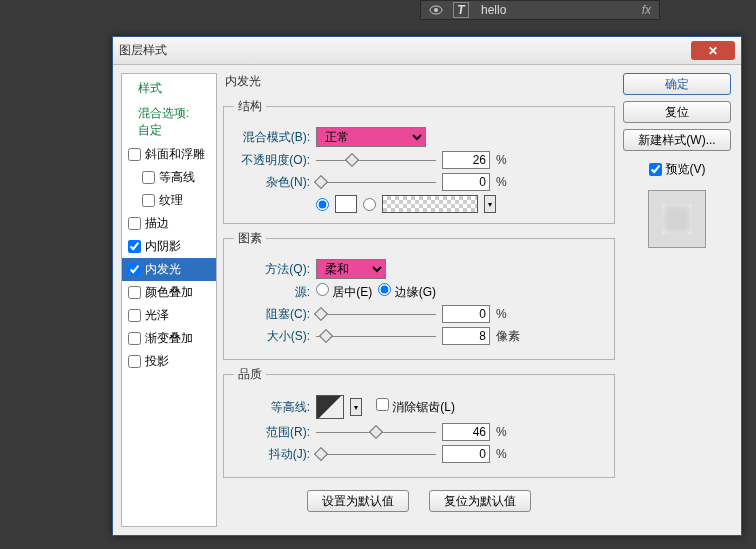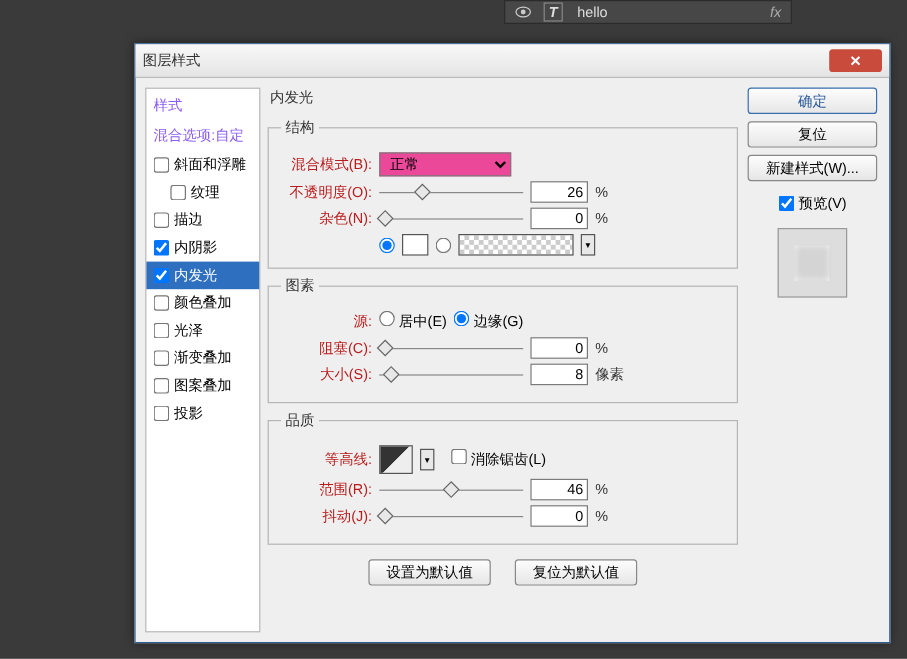--- a/index.html
+++ b/index.html
@@ -7,30 +7,30 @@
 .layers-panel{position:absolute;top:0;left:420px;width:240px;height:20px;background:#474747;display:flex;align-items:center;padding:0 8px;color:#ddd;border:1px solid #2a2a2a}
 .layers-panel .eye{width:14px;height:14px;margin-right:10px;display:flex;align-items:center;justify-content:center}
 .layers-panel .t-icon{width:16px;height:16px;background:#474747;border:1px solid #888;display:flex;align-items:center;justify-content:center;margin-right:12px;font-weight:bold;font-style:italic}
 .layers-panel .fx{margin-left:auto;font-style:italic;color:#aaa}
 .dialog{position:absolute;top:36px;left:112px;width:630px;height:500px;background:#efefef;border:1px solid #2d5a8e;box-shadow:0 0 8px rgba(0,0,0,.5)}
 .titlebar{height:28px;background:linear-gradient(#f8f8f8,#e4e4e4);display:flex;align-items:center;padding:0 6px;border-bottom:1px solid #bbb}
 .titlebar-text{color:#333}
 .titlebar .close{margin-left:auto;width:44px;height:19px;background:#c94b3c;border-radius:3px;color:#fff;display:flex;align-items:center;justify-content:center;font-weight:bold}
 .body{display:flex;height:calc(100% - 28px);padding:8px;gap:6px}
 .sidebar{width:96px;border:1px solid #b5b5b5;background:#fff;padding:2px 0}
-.side-head{padding:4px 6px;color:#8b5cf6}
+.side-head{padding:4px 16px;color:#15803d}
 .side-item{display:flex;align-items:center;padding:3px 6px;gap:4px;cursor:default}
 .side-item.selected{background:#2f6fbf;color:#fff}
 .side-item input{margin:0}
 .side-sub{padding-left:20px}
 .main{flex:1;display:flex;flex-direction:column;gap:6px}
 fieldset{border:1px solid #b5b5b5;padding:8px 10px 10px;margin:0}
 legend{padding:0 4px;color:#333}
 .row{display:flex;align-items:center;margin:4px 0;gap:6px}
-.lbl{width:76px;text-align:right;color:#b91c1c}
+.lbl{width:76px;text-align:right;color:#0c4a6e}
 select{height:20px;border:1px solid #7a7a7a;background:#ec4899;padding:0 4px}
 .slider{flex:1;max-width:120px;height:14px;position:relative}
 .slider::before{content:"";position:absolute;left:0;right:0;top:7px;height:1px;background:#888}
 .slider .thumb{position:absolute;top:2px;width:10px;height:10px;background:#e8e8e8;border:1px solid #666;transform:rotate(45deg)}
 .numbox{width:48px;height:18px;border:1px solid #7a7a7a;padding:0 3px;text-align:right}
 .pct{color:#333}
 .radio-row{display:flex;align-items:center;gap:6px;margin-left:82px}
 .swatch-white{width:22px;height:18px;background:#fff;border:1px solid #555}
 .swatch-checker{width:96px;height:18px;border:1px solid #555;background:repeating-conic-gradient(#ccc 0 25%,#fff 0 50%) 0 0/8px 8px}
 .dd{width:12px;height:18px;border:1px solid #555;background:#e8e8e8;display:flex;align-items:center;justify-content:center;font-size:8px}
@@ -69,20 +69,24 @@
     <div class="sidebar">
       <div class="side-head">样式</div>
       <div class="side-head">混合选项:自定</div>
       <div id="side-items">
           <div class="side-item">
             <input type="checkbox" style="">
             <span>斜面和浮雕</span>
           </div>
           <div class="side-item side-sub">
             <input type="checkbox" style="">
+            <span>等高线</span>
+          </div>
+          <div class="side-item side-sub">
+            <input type="checkbox" style="">
             <span>纹理</span>
           </div>
           <div class="side-item">
             <input type="checkbox" style="">
             <span>描边</span>
           </div>
           <div class="side-item">
             <input type="checkbox" checked="" style="">
             <span>内阴影</span>
           </div>
@@ -94,24 +98,20 @@
             <input type="checkbox" style="">
             <span>颜色叠加</span>
           </div>
           <div class="side-item">
             <input type="checkbox" style="">
             <span>光泽</span>
           </div>
           <div class="side-item">
             <input type="checkbox" style="">
             <span>渐变叠加</span>
-          </div>
-          <div class="side-item">
-            <input type="checkbox" style="">
-            <span>图案叠加</span>
           </div>
           <div class="side-item">
             <input type="checkbox" style="">
             <span>投影</span>
           </div>
         </div>
     </div>
 
     <div class="main">
       <div class="maintitle">内发光</div>
@@ -142,20 +142,24 @@
           <input type="radio" name="glowcol" checked="" style="">
           <span class="swatch-white"></span>
           <input type="radio" name="glowcol" style="">
           <span class="swatch-checker"></span>
           <span class="dd">▾</span>
         </div>
       </fieldset>
 
       <fieldset>
         <legend>图素</legend>
+        <div class="row">
+          <span class="lbl">方法(Q):</span>
+          <select style="width:70px"><option>柔和</option></select>
+        </div>
         <div class="row">
           <span class="lbl">源:</span>
           <label><input type="radio" name="src" style=""> <span>居中(E)</span></label>
           <label><input type="radio" name="src" checked="" style=""> <span>边缘(G)</span></label>
         </div>
         <div class="row">
           <span class="lbl">阻塞(C):</span>
           <div class="slider">
               <div class="thumb" style="left:0"></div>
             </div>

